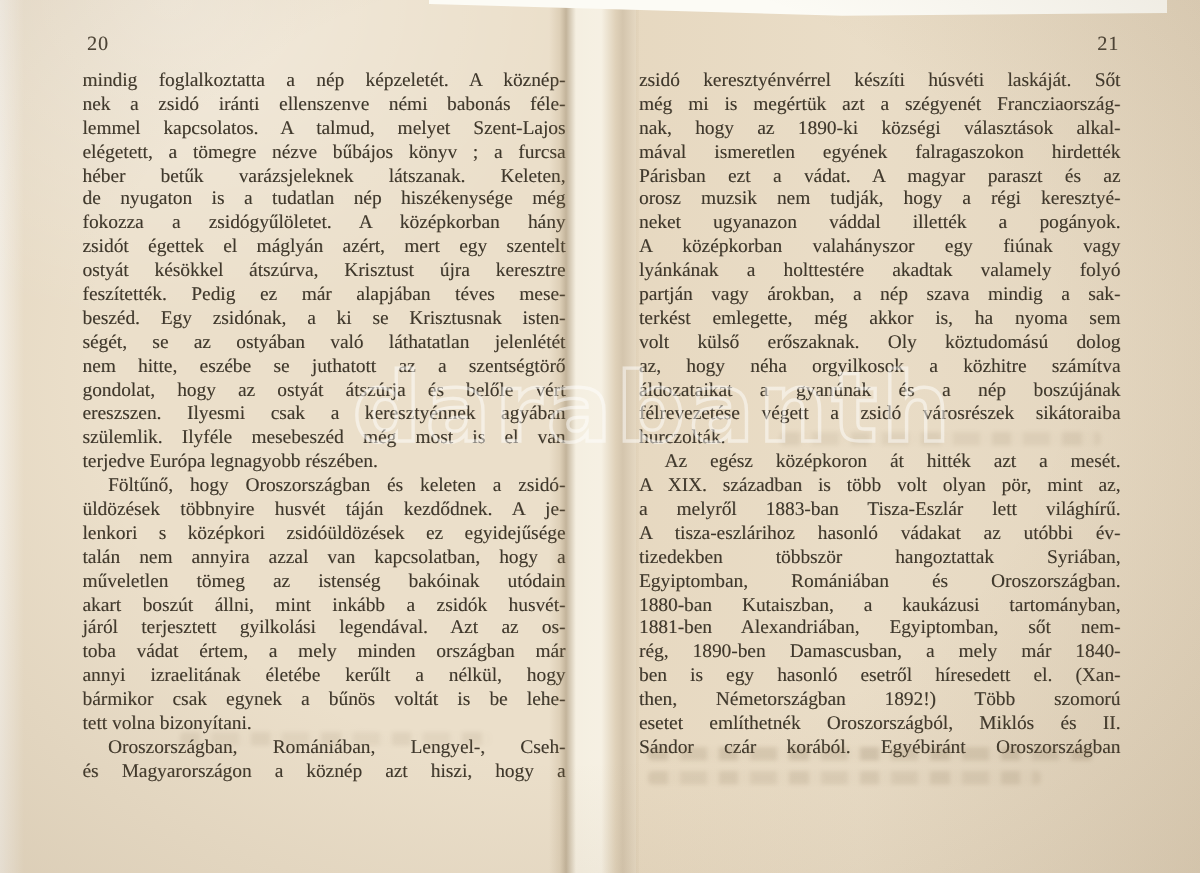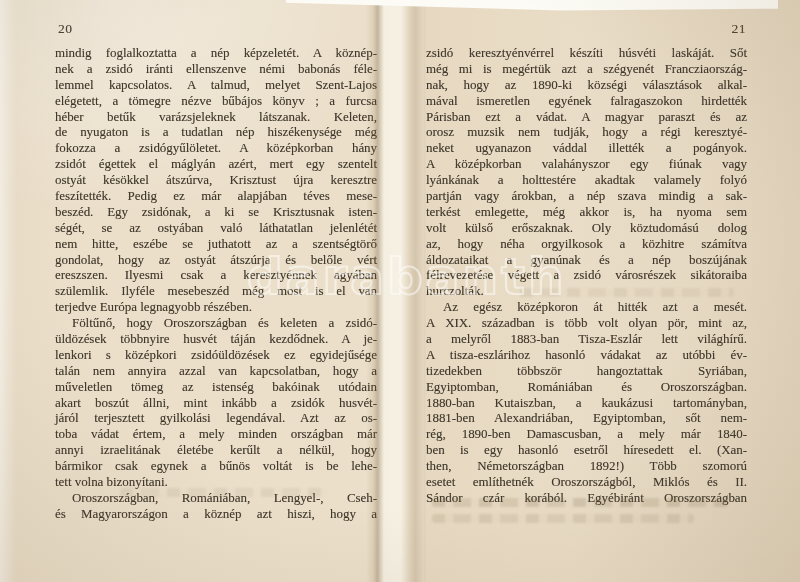--- a/index.html
+++ b/index.html
@@ -48,22 +48,22 @@
   .smudge{position:absolute;height:9px;filter:blur(1.3px);border-radius:3px;
     background:repeating-linear-gradient(90deg,
       rgba(125,105,75,.38) 0 13px,rgba(125,105,75,.05) 13px 21px,
       rgba(125,105,75,.30) 21px 39px,rgba(125,105,75,.04) 39px 47px);}
   .s1{left:432px;top:498px;width:298px;opacity:.55;}
   .s2{left:432px;top:514px;width:262px;opacity:.4;}
   .s3{left:120px;top:488px;width:208px;opacity:.28;}
   .s4{left:520px;top:288px;width:214px;opacity:.3;}
 
   
-  .watermark{position:absolute;left:231px;top:232px;margin:16px;
-    font-family:"DejaVu Sans",sans-serif;font-weight:bold;font-size:50px;
+  .watermark{position:absolute;left:231px;top:232px;margin:4px;
+    font-family:"DejaVu Sans",sans-serif;font-weight:bold;font-size:64px;
     letter-spacing:3px;color:transparent;
     -webkit-text-stroke:2.2px rgba(255,255,255,.9);opacity:.55;pointer-events:none;}
 </style>
 </head>
 <body>
 
 <div class="photo">
 
   <div class="left-edge"></div>
   <div class="right-tint"></div>

